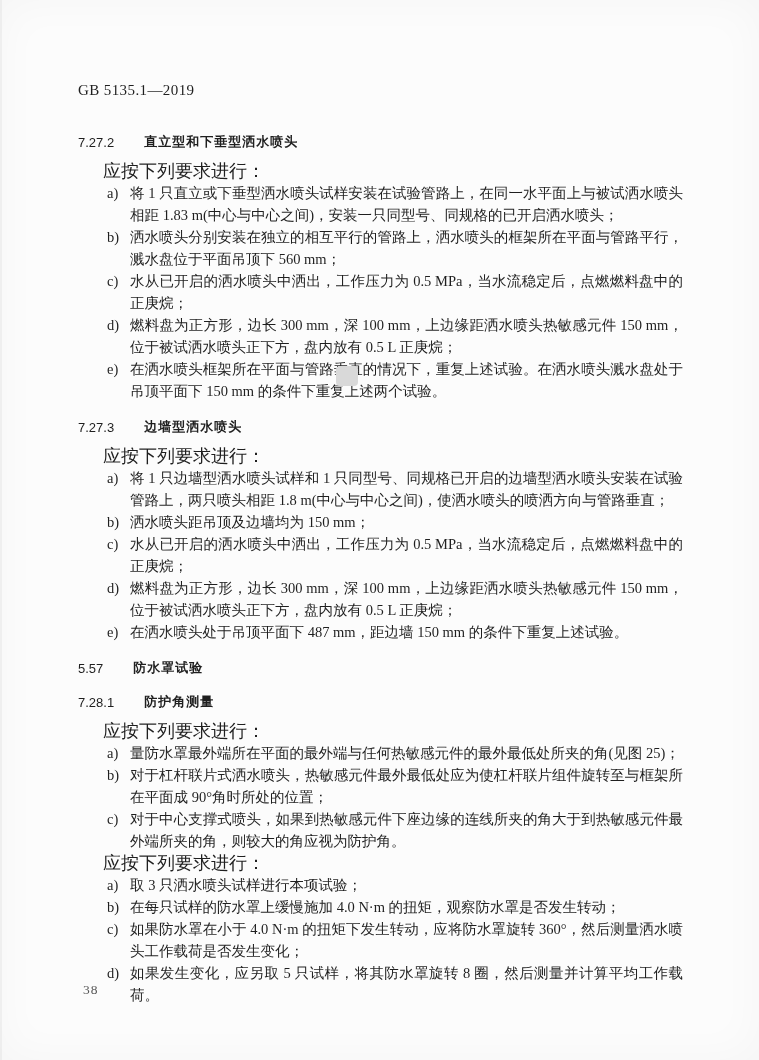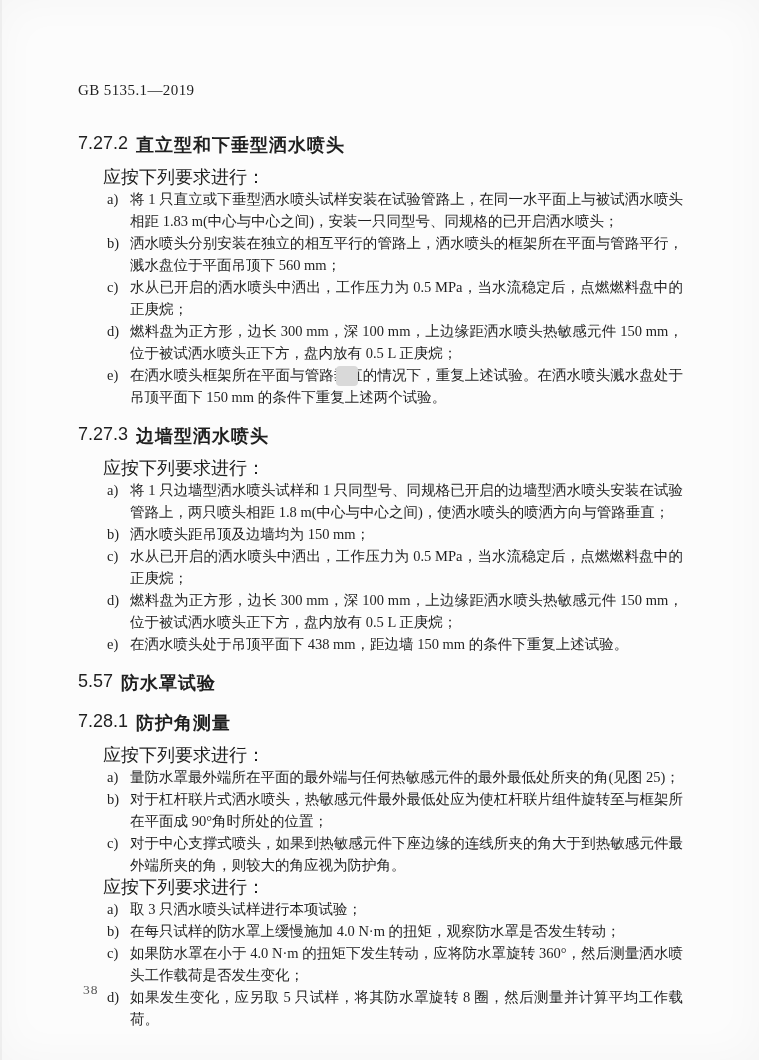--- a/index.html
+++ b/index.html
@@ -16,24 +16,24 @@
     padding: 82px 76px 0 78px;
     box-shadow: inset 0 0 45px rgba(0,0,0,0.03), inset 2px 0 0 rgba(0,0,0,0.04);
   }
   .doc-header {
     font-size: 15px;
     font-weight: normal;
     letter-spacing: 0.4px;
   }
   .heading {
     display: flex;
-    gap: 8px;
-    align-items: flex-start;
+    gap: 30px;
+    align-items: center;
     font-family: "Liberation Sans", "DejaVu Sans", sans-serif;
-    font-size: 18px;
+    font-size: 13px;
     margin: 16px 0 9px 0;
   }
   .first-heading { margin-top: 34px; }
   .heading .num { font-weight: 500; }
   .heading .ttl { font-weight: 700; letter-spacing: 1px; }
   .intro {
     margin: 0 0 0 25px;
     font-size: 18px;
     line-height: 22px;
   }
@@ -111,21 +111,21 @@
     <div class="item">
       <span class="lbl">c)</span>
       <span class="txt">水从已开启的洒水喷头中洒出，工作压力为 0.5 MPa，当水流稳定后，点燃燃料盘中的正庚烷；</span>
     </div>
     <div class="item">
       <span class="lbl">d)</span>
       <span class="txt">燃料盘为正方形，边长 300 mm，深 100 mm，上边缘距洒水喷头热敏感元件 150 mm，位于被试洒水喷头正下方，盘内放有 0.5 L 正庚烷；</span>
     </div>
     <div class="item">
       <span class="lbl">e)</span>
-      <span class="txt">在洒水喷头处于吊顶平面下 438 mm，距边墙 150 mm 的条件下重复上述试验。</span>
+      <span class="txt">在洒水喷头处于吊顶平面下 487 mm，距边墙 150 mm 的条件下重复上述试验。</span>
     </div>
   </div>
 
   <div>
     <div class="heading">
       <span class="num">5.57</span>
       <span class="ttl">防水罩试验</span>
     </div>
   </div>
 

